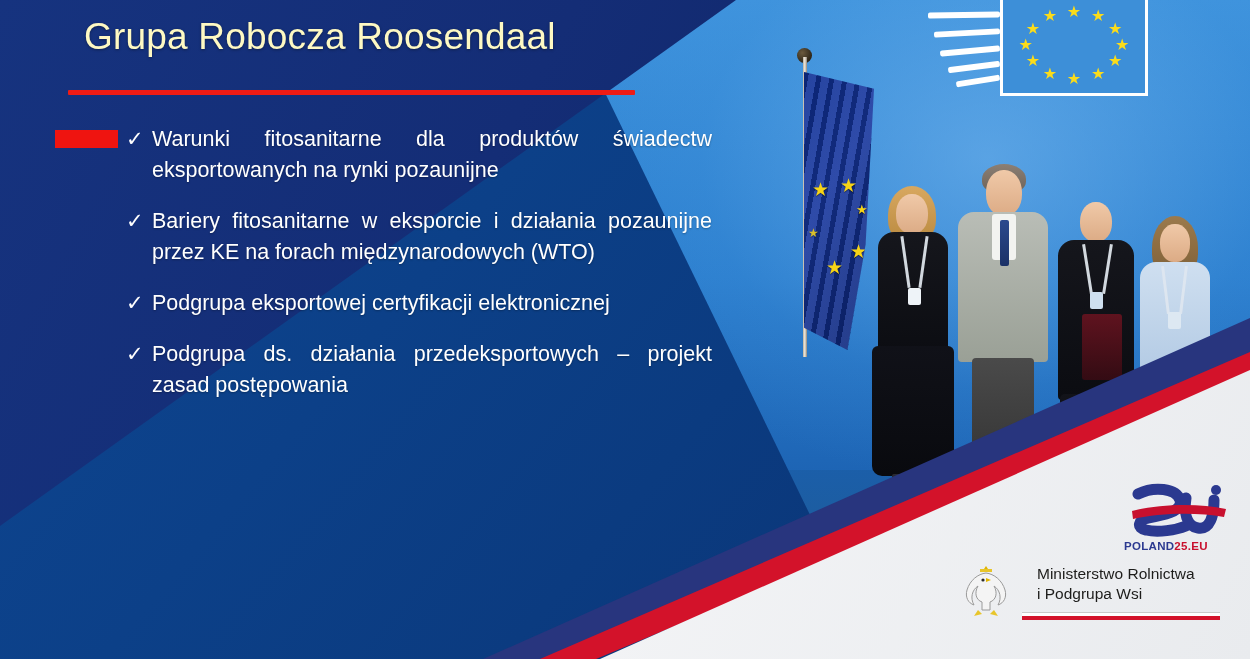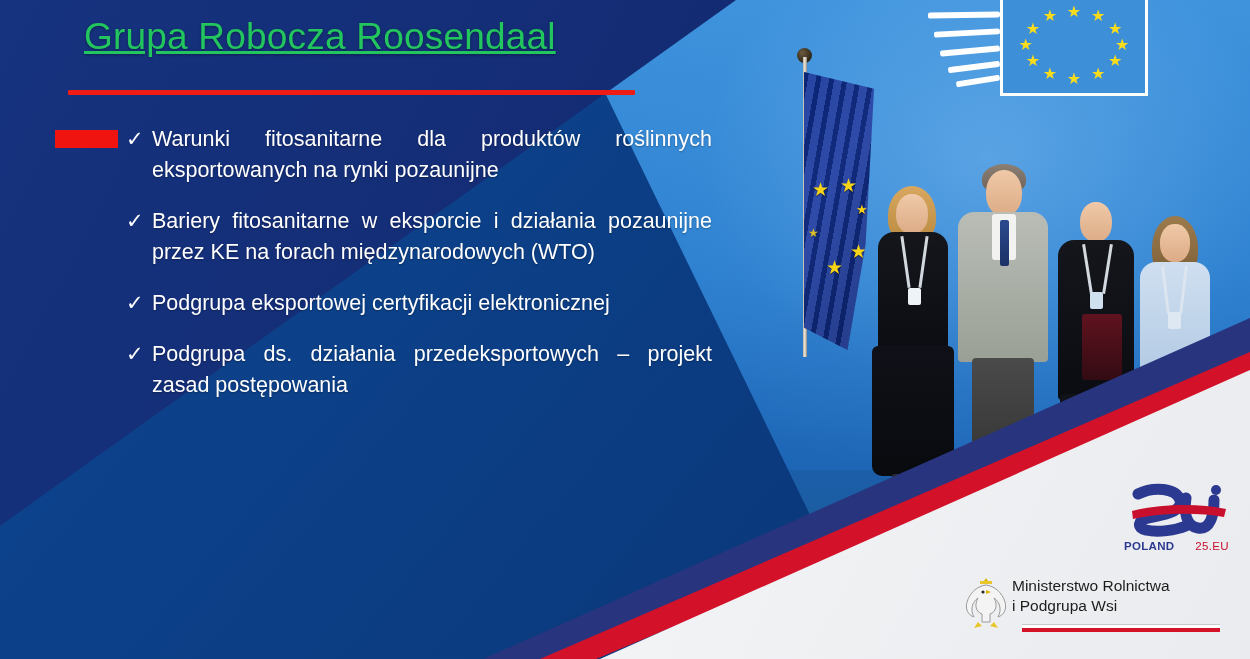--- a/index.html
+++ b/index.html
@@ -109,24 +109,23 @@
   }
   .ribbon-navy{
     position:absolute;inset:0;
     clip-path:polygon(1250px 318px, 1250px 356px, 545px 659px, 483px 659px);
     background:#28357e;
   }
 
   
   .title{
     position:absolute;left:84px;top:16px;
-    color:#22c55e;font-size:37px;font-weight:400;letter-spacing:.2px;
+    color:#fef9c3;font-size:37px;font-weight:400;letter-spacing:.2px;
     text-shadow:0 1px 3px rgba(0,0,0,.35);
     white-space:nowrap;
-    text-decoration:underline;
   }
   .title-rule{
     position:absolute;left:68px;top:90px;width:567px;height:5px;
     background:#ef1b15;border-radius:1px;
   }
   .red-marker{
     position:absolute;left:55px;top:130px;width:63px;height:18px;
     background:#ef1410;
   }
 
@@ -158,25 +157,25 @@
   
   .poland-logo{
     position:absolute;left:1120px;top:482px;width:118px;height:82px;
   }
   .poland-mark{position:absolute;left:0;top:0;width:118px;height:56px;}
   .poland-text{
     position:absolute;left:4px;top:58px;width:118px;
     font-size:11.5px;font-weight:bold;letter-spacing:.3px;
     color:#2b3990;
   }
-  .poland-text b{color:#c8102e;font-weight:normal;margin-left:21px;}
+  .poland-text b{color:#c8102e;font-weight:bold;}
 
   .ministry{
-    position:absolute;left:960px;top:572px;width:285px;height:76px;
-    display:flex;align-items:flex-start;gap:0;
+    position:absolute;left:960px;top:560px;width:285px;height:76px;
+    display:flex;align-items:flex-start;gap:25px;
   }
   .eagle{flex:0 0 52px;height:62px;position:relative;}
   .ministry-txt{
     padding-top:4px;
     color:#1d1d1b;font-size:15.5px;line-height:20px;
   }
   .ministry-bar{
     position:absolute;left:62px;top:52px;width:198px;height:7px;
     background:linear-gradient(180deg,#ffffff 0 48%,#d3122a 48% 100%);
     border-top:1px solid #c9c9c9;
@@ -281,21 +280,21 @@
   <div class="ribbon-red"></div>
   <div class="ribbon-white"></div>
 
   <div class="title">Grupa Robocza Roosendaal</div>
   <div class="title-rule"></div>
   <div class="red-marker"></div>
 
   <div class="bullets">
     <div class="bullet">
       <span class="check">✓</span>
-      <span class="btext">Warunki fitosanitarne dla produktów roślinnych eksportowanych na rynki pozaunijne</span>
+      <span class="btext">Warunki fitosanitarne dla produktów świadectw eksportowanych na rynki pozaunijne</span>
     </div>
     <div class="bullet">
       <span class="check">✓</span>
       <span class="btext">Bariery fitosanitarne w eksporcie i działania pozaunijne przez KE na forach międzynarodowych (WTO)</span>
     </div>
     <div class="bullet">
       <span class="check">✓</span>
       <span class="btext nojustify">Podgrupa eksportowej certyfikacji elektronicznej</span>
     </div>
     <div class="bullet">

